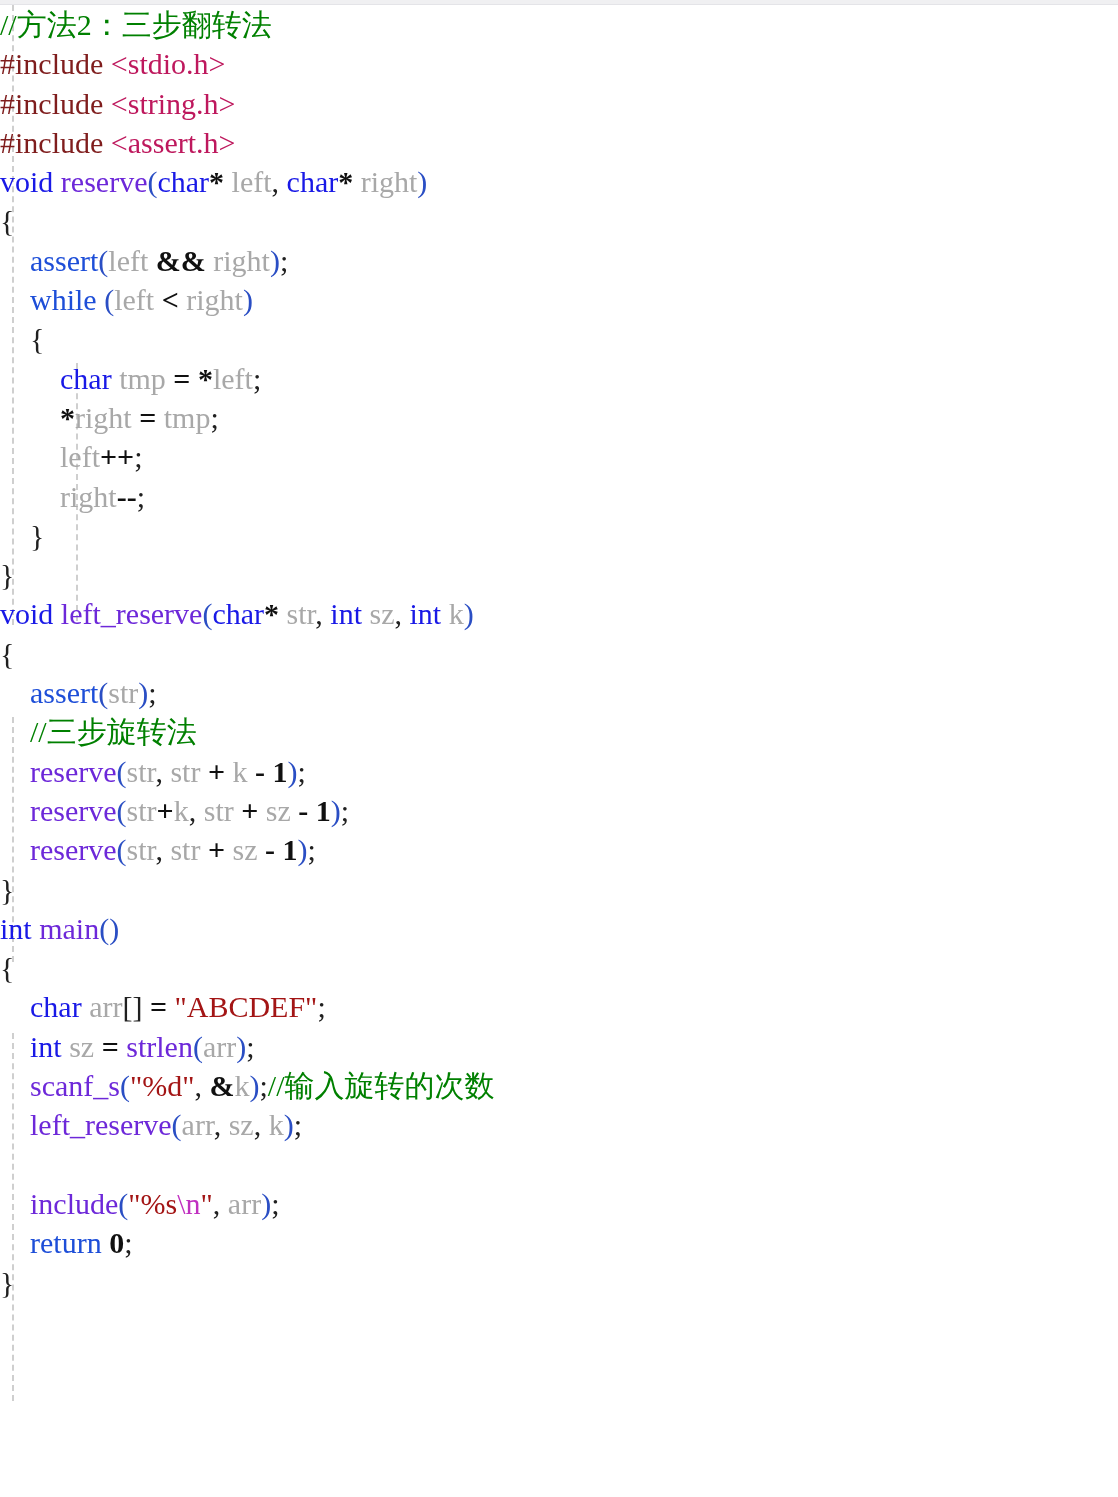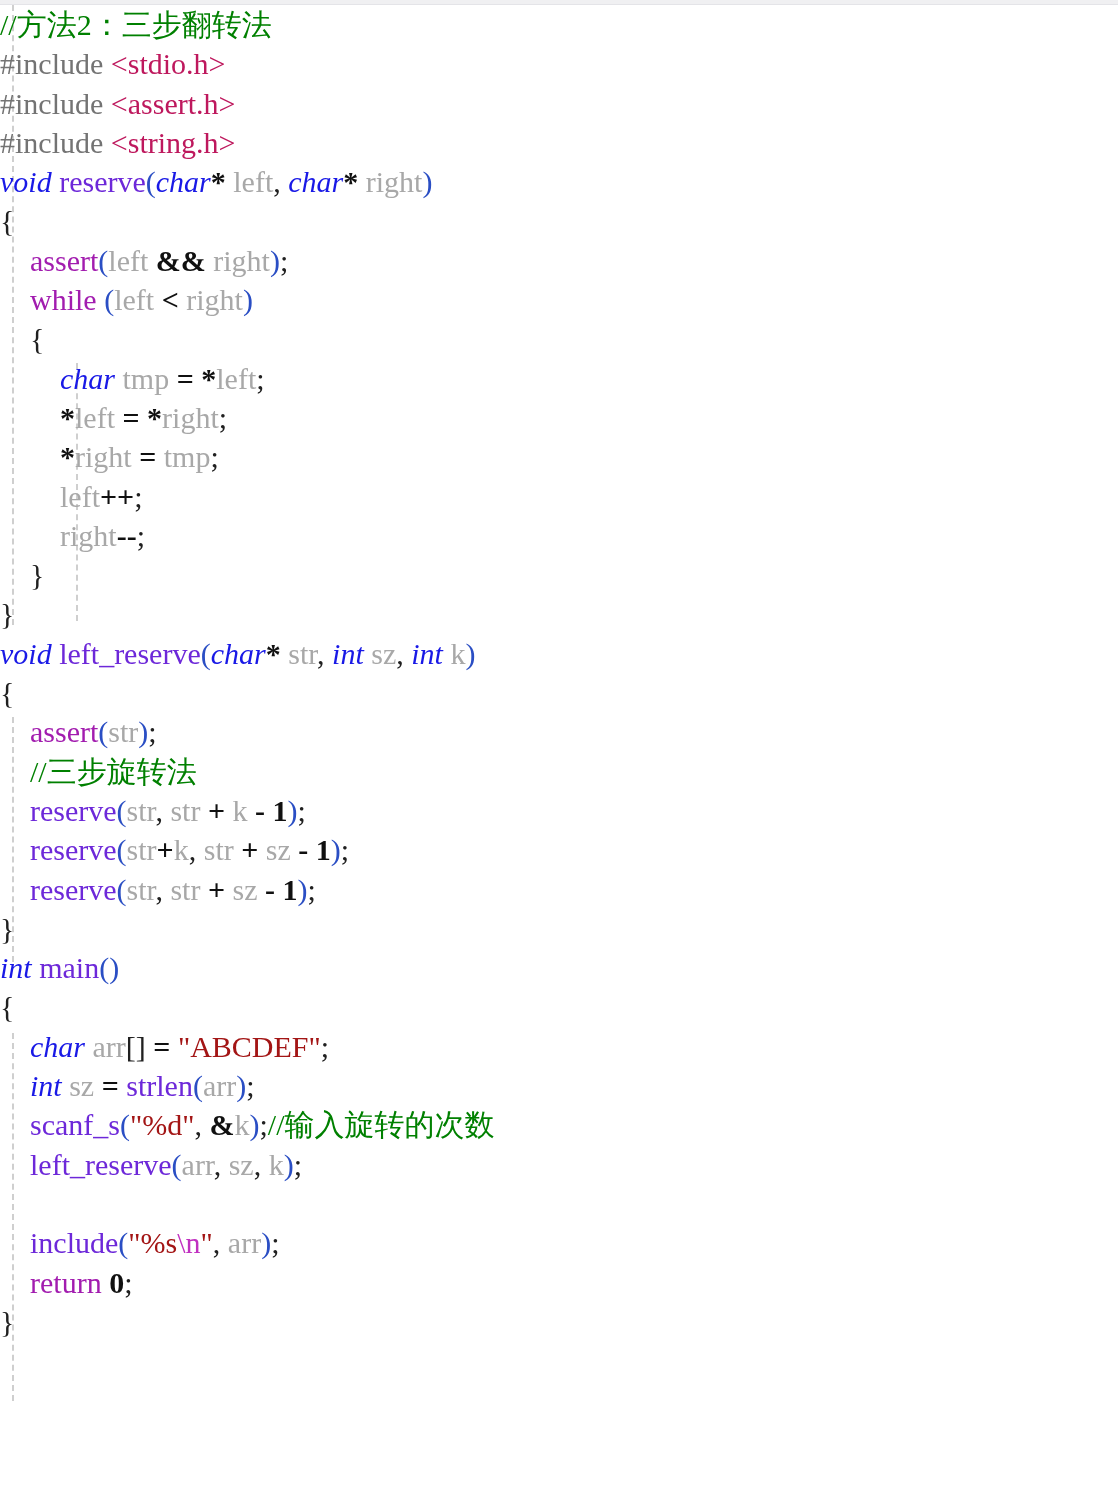--- a/index.html
+++ b/index.html
@@ -52,24 +52,24 @@
     height: 39.3px;
     line-height: 39.3px;
     font-size: 30px;
     white-space: pre;
     letter-spacing: 0px;
     color: #202020;
   }
 
   
   .t-comment   { color: #008000; }
-  .t-pre       { color: #737373; }
+  .t-pre       { color: #7f1d1d; }
   .t-header    { color: #be185d; }
-  .t-keyword   { color: #1919e6; font-style: italic; }
-  .t-control   { color: #a21caf; }
+  .t-keyword   { color: #1919e6; }
+  .t-control   { color: #1d4ed8; }
   .t-ident     { color: #a8a8a8; }
   .t-func      { color: #6d28d9; }
   .t-paren     { color: #2a4ec4; }
   .t-string    { color: #a31515; }
   .t-escape    { color: #c030c0; }
   .t-num       { color: #101010; font-weight: bold; }
   .t-op        { color: #101010; font-weight: bold; }
   .t-punct     { color: #202020; }
   .t-brace     { color: #202020; }
   .t-plain     { color: #202020; }
@@ -82,29 +82,28 @@
 <div id="code-editor">
   <div id="indent-guides-layer">
       <div class="indent-guide" style="left: 12px; top: 0px; height: 620px; border-left-color: rgb(207, 207, 207);"></div>
       <div class="indent-guide" style="left: 76px; top: 358px; height: 258px; border-left-color: rgb(207, 207, 207);"></div>
       <div class="indent-guide" style="left: 12px; top: 712px; height: 245px; border-left-color: rgb(207, 207, 207);"></div>
       <div class="indent-guide" style="left: 12px; top: 1028px; height: 368px; border-left-color: rgb(207, 207, 207);"></div>
     </div>
   <div id="code-lines">
       <div class="code-line"><span class="t-comment">//方法2：三步翻转法</span></div>
       <div class="code-line"><span class="t-pre">#include </span><span class="t-header">&lt;stdio.h&gt;</span></div>
+      <div class="code-line"><span class="t-pre">#include </span><span class="t-header">&lt;string.h&gt;</span></div>
       <div class="code-line"><span class="t-pre">#include </span><span class="t-header">&lt;assert.h&gt;</span></div>
-      <div class="code-line"><span class="t-pre">#include </span><span class="t-header">&lt;string.h&gt;</span></div>
       <div class="code-line"><span class="t-keyword">void</span><span class="t-plain"> </span><span class="t-func">reserve</span><span class="t-paren">(</span><span class="t-keyword">char</span><span class="t-op">*</span><span class="t-ident"> left</span><span class="t-punct">, </span><span class="t-keyword">char</span><span class="t-op">*</span><span class="t-ident"> right</span><span class="t-paren">)</span></div>
       <div class="code-line"><span class="t-brace">{</span></div>
       <div class="code-line"><span class="t-plain">    </span><span class="t-control">assert</span><span class="t-paren">(</span><span class="t-ident">left </span><span class="t-op">&amp;&amp;</span><span class="t-ident"> right</span><span class="t-paren">)</span><span class="t-punct">;</span></div>
       <div class="code-line"><span class="t-plain">    </span><span class="t-control">while</span><span class="t-plain"> </span><span class="t-paren">(</span><span class="t-ident">left </span><span class="t-op">&lt;</span><span class="t-ident"> right</span><span class="t-paren">)</span></div>
       <div class="code-line"><span class="t-plain">    </span><span class="t-brace">{</span></div>
       <div class="code-line"><span class="t-plain">        </span><span class="t-keyword">char</span><span class="t-ident"> tmp </span><span class="t-op">=</span><span class="t-plain"> </span><span class="t-op">*</span><span class="t-ident">left</span><span class="t-punct">;</span></div>
-      <div class="code-line"><span class="t-plain">        </span><span class="t-op">*</span><span class="t-ident">left </span><span class="t-op">=</span><span class="t-plain"> </span><span class="t-op">*</span><span class="t-ident">right</span><span class="t-punct">;</span></div>
       <div class="code-line"><span class="t-plain">        </span><span class="t-op">*</span><span class="t-ident">right </span><span class="t-op">=</span><span class="t-ident"> tmp</span><span class="t-punct">;</span></div>
       <div class="code-line"><span class="t-plain">        </span><span class="t-ident">left</span><span class="t-op">++</span><span class="t-punct">;</span></div>
       <div class="code-line"><span class="t-plain">        </span><span class="t-ident">right</span><span class="t-op">--</span><span class="t-punct">;</span></div>
       <div class="code-line"><span class="t-plain">    </span><span class="t-brace">}</span></div>
       <div class="code-line"><span class="t-brace">}</span></div>
       <div class="code-line"><span class="t-keyword">void</span><span class="t-plain"> </span><span class="t-func">left_reserve</span><span class="t-paren">(</span><span class="t-keyword">char</span><span class="t-op">*</span><span class="t-ident"> str</span><span class="t-punct">, </span><span class="t-keyword">int</span><span class="t-ident"> sz</span><span class="t-punct">, </span><span class="t-keyword">int</span><span class="t-ident"> k</span><span class="t-paren">)</span></div>
       <div class="code-line"><span class="t-brace">{</span></div>
       <div class="code-line"><span class="t-plain">    </span><span class="t-control">assert</span><span class="t-paren">(</span><span class="t-ident">str</span><span class="t-paren">)</span><span class="t-punct">;</span></div>
       <div class="code-line"><span class="t-plain">    </span><span class="t-comment">//三步旋转法</span></div>
       <div class="code-line"><span class="t-plain">    </span><span class="t-func">reserve</span><span class="t-paren">(</span><span class="t-ident">str</span><span class="t-punct">, </span><span class="t-ident">str </span><span class="t-op">+</span><span class="t-ident"> k </span><span class="t-op">-</span><span class="t-plain"> </span><span class="t-num">1</span><span class="t-paren">)</span><span class="t-punct">;</span></div>

